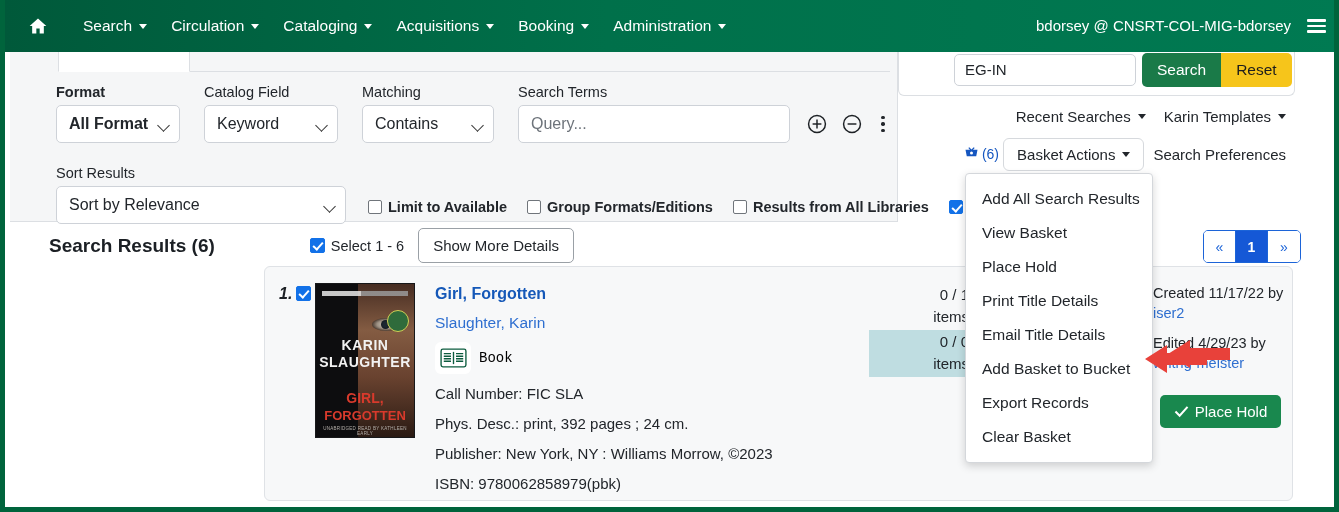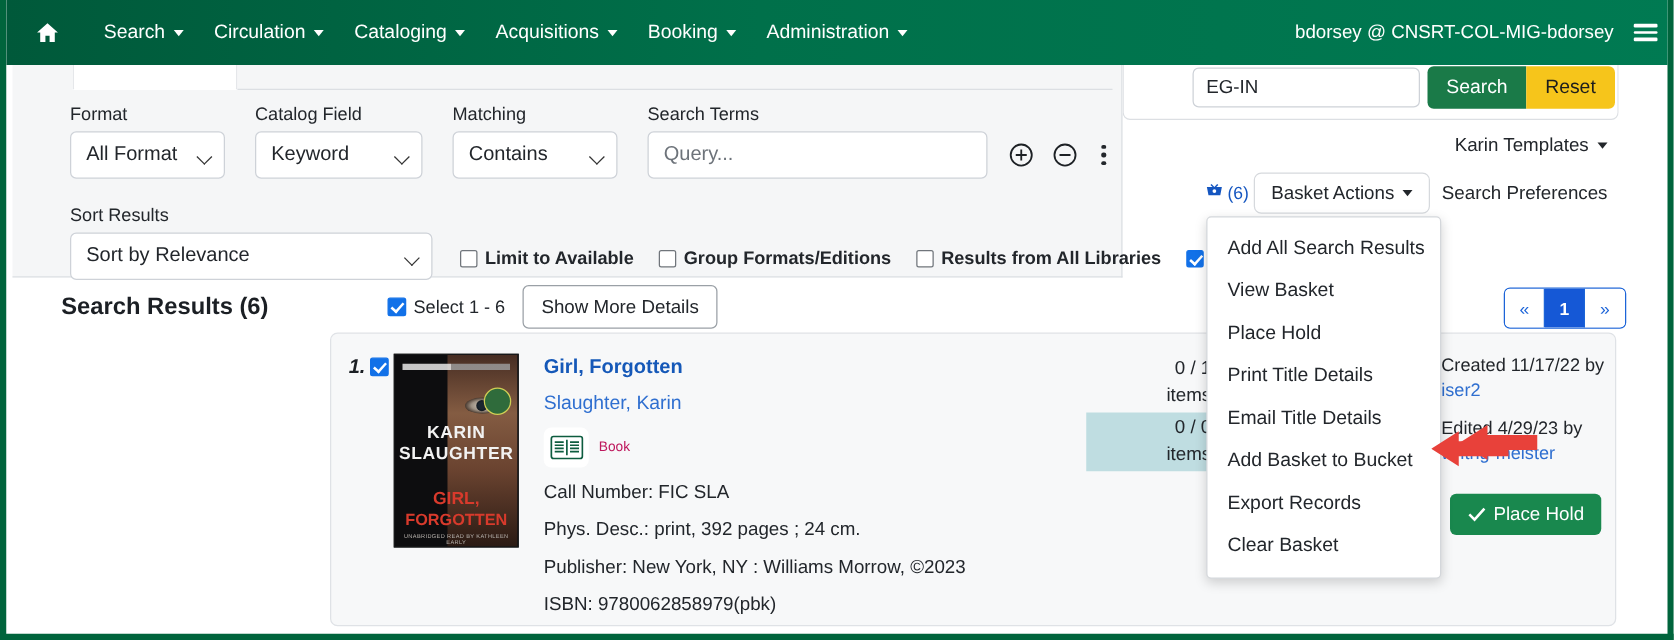--- a/index.html
+++ b/index.html
@@ -124,21 +124,21 @@
     padding: 0 12px;
     font-size: 16px;
     color: #ec4899;
     font-family: "Liberation Sans", sans-serif;
     width: 100%;
   }
   .txtinput::placeholder { color: #6d737a; }
 
   .row1 { position: absolute; top: 32px; left: 46px; display: flex; align-items: flex-end; gap: 0; }
   .fg { margin-right: 24px; }
-  .fg-format { width: 124px; }
+  .fg-format { width: 124px; font-weight: bold; }
   .fg-catalog { width: 134px; }
   .fg-match { width: 132px; }
   .fg-terms { width: 272px; margin-right: 14px; }
 
   .icon-btn {
     width: 26px; height: 26px;
     display: inline-flex; align-items: center; justify-content: center;
     cursor: pointer;
     margin-bottom: 6px;
   }
@@ -376,21 +376,21 @@
     display: block; cursor: pointer; margin-top: 7px;
     line-height: 21px;
   }
   .fmt-row { display: flex; align-items: center; margin-top: 9px; }
   .fmt-ico {
     width: 36px; height: 32px; background: #ffffff;
     border-radius: 6px;
     display: flex; align-items: center; justify-content: center;
     margin-right: 8px;
   }
-  .fmt-lbl { font-size: 11px; color: #be185d; }
+  .fmt-lbl { font-size: 14px; color: #000000; font-family: Liberation Mono, monospace; }
   .meta-line { font-size: 15px; color: #22262b; margin-top: 10px; line-height: 20px; }
 
   .items-col {
     position: absolute; top: 16px; left: 604px;
     width: 100px;
     text-align: right;
   }
   .items-box { padding: 1px 0 2px 4px; font-size: 15px; color: #22262b; line-height: 22px; }
   .items-box.hl { background: #bfdde1; }
 
@@ -537,20 +537,24 @@
   </div>
 
   <div class="right-top">
     <input class="lib-input" type="text" value="EG-IN" style="">
     <button class="btn-search">Search</button>
     <button class="btn-reset">Reset</button>
   </div>
 
   <div class="right-links">
     <div class="rl-row">
+      <div class="rl-item">
+        <span>Recent Searches</span>
+        <span class="caret-down" style="border-top-color:#22262b;"></span>
+      </div>
       <div class="rl-item">
         <span>Karin Templates</span>
         <span class="caret-down" style="border-top-color:#22262b;"></span>
       </div>
     </div>
     <div class="rl-row" style="height:42px;">
       <div class="basket-ico">
         <svg width="19" height="18" viewBox="0 0 24 24" fill="#1556c0">
           <path d="M9 3 L12 6 L15 3 L16.2 4 L14 6.2 H20 L18.3 15 H5.7 L4 6.2 H10 L7.8 4 Z"></path>
           <circle cx="12" cy="10.5" r="2" fill="#ffffff"></circle>

